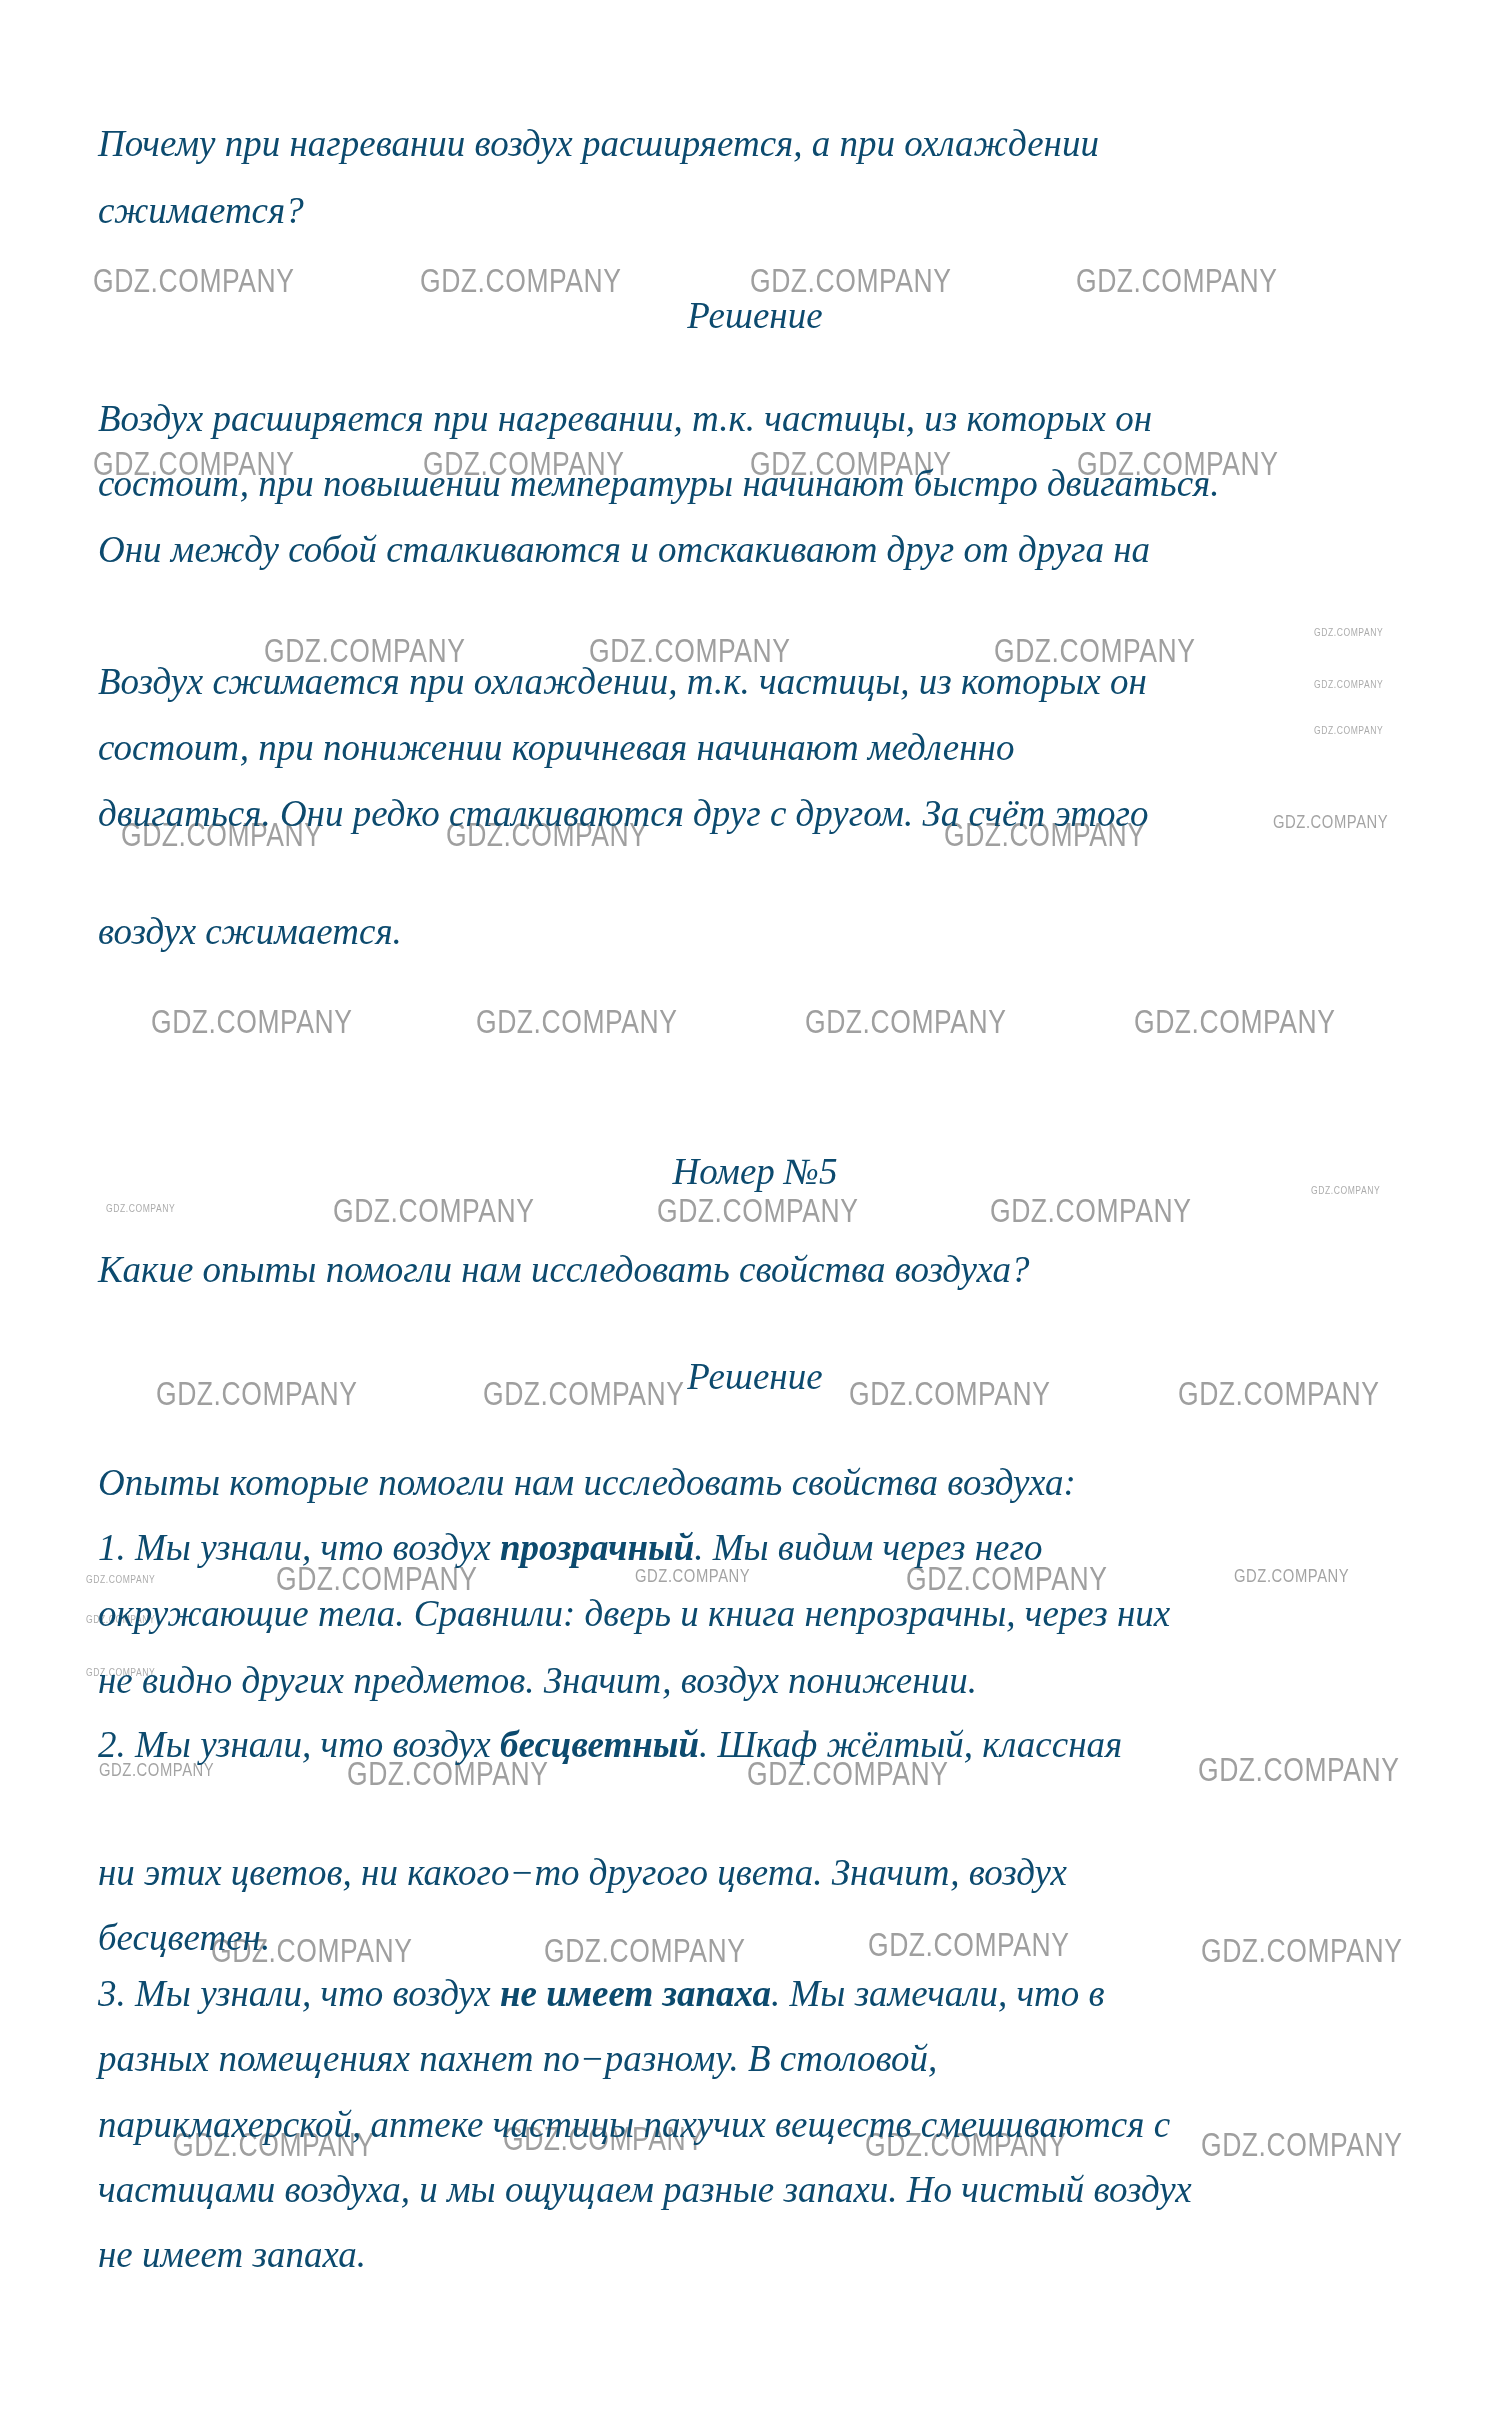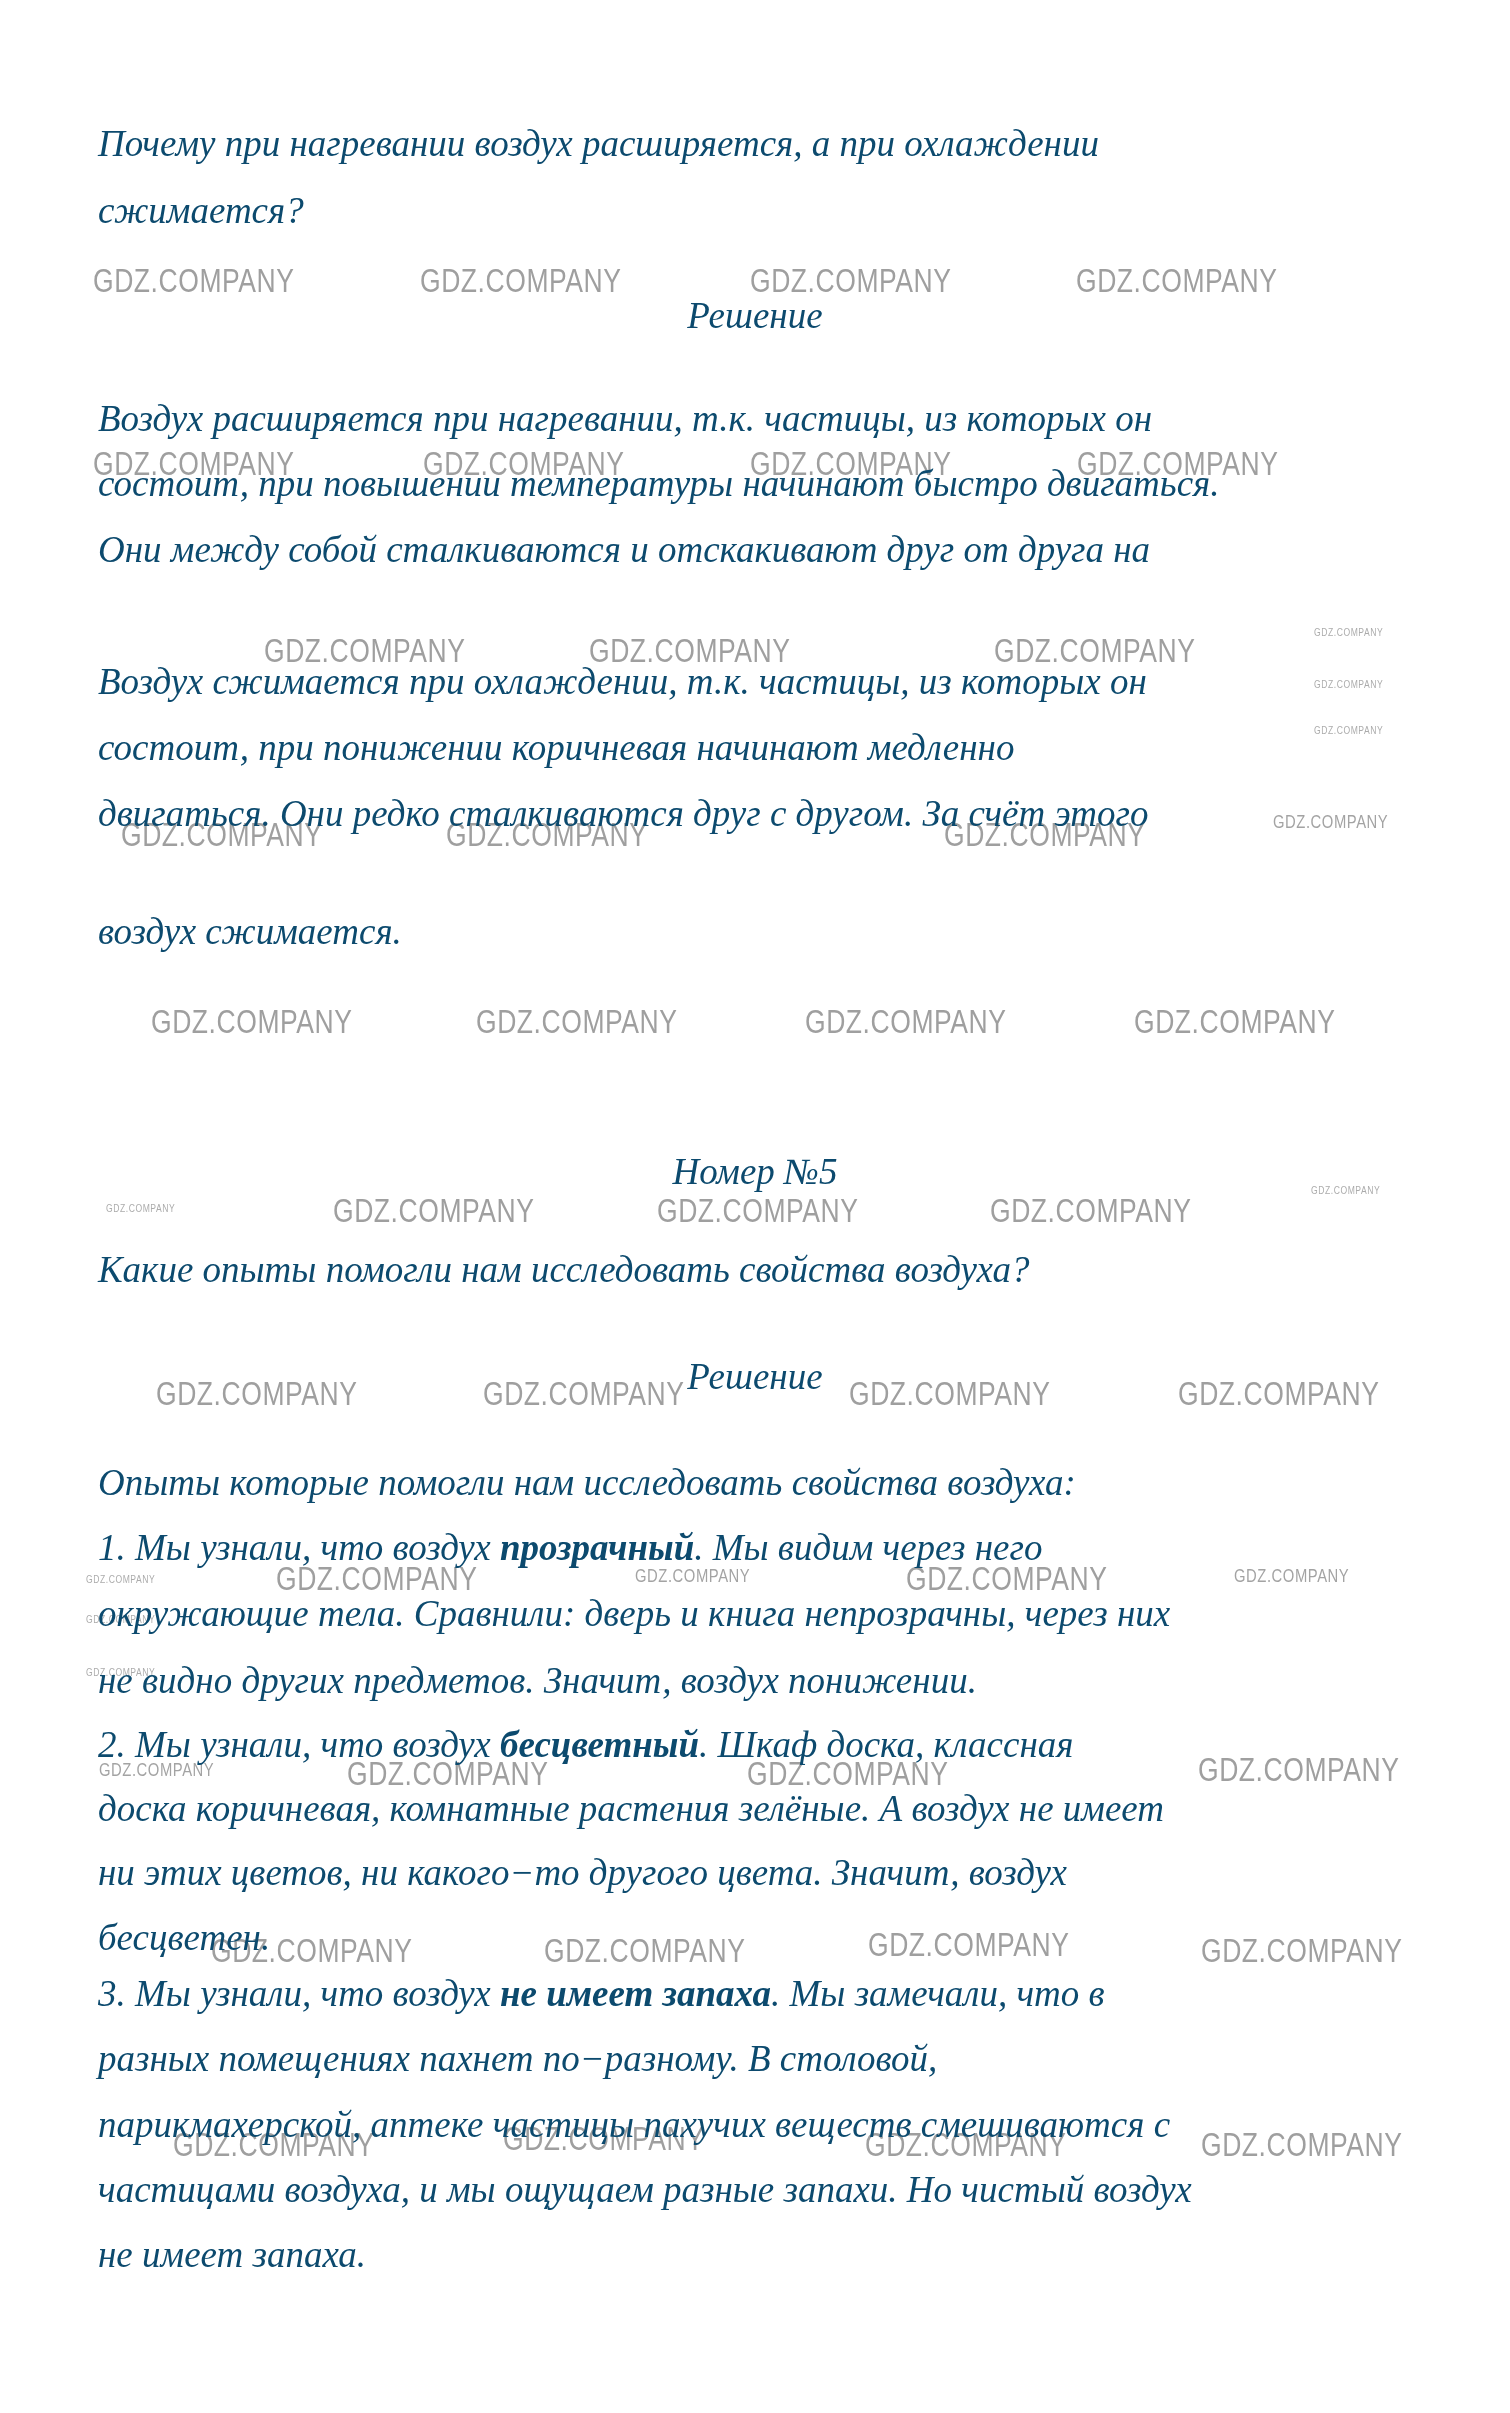--- a/index.html
+++ b/index.html
@@ -127,22 +127,21 @@
   <div class="line" style="top:1250px">Какие опыты помогли нам исследовать свойства воздуха?</div>
 
   <div class="line center" style="top:1357px">Решение</div>
 
   <div class="line" style="top:1463px">Опыты которые помогли нам исследовать свойства воздуха:</div>
 
   <div class="line" style="top:1528px"><span>1. Мы узнали, что воздух </span><b>прозрачный</b><span>. Мы видим через него</span></div>
   <div class="line" style="top:1594px">окружающие тела. Сравнили: дверь и книга непрозрачны, через них</div>
   <div class="line" style="top:1661px">не видно других предметов. Значит, воздух понижении.</div>
 
-  <div class="line" style="top:1725px"><span>2. Мы узнали, что воздух </span><b>бесцветный</b><span>. Шкаф доска, классная</span></div>
-  <div class="line" style="top:1789px">доска коричневая, комнатные растения зелёные. А воздух не имеет</div>
+  <div class="line" style="top:1725px"><span>2. Мы узнали, что воздух </span><b>бесцветный</b><span>. Шкаф жёлтый, классная</span></div>
   <div class="line" style="top:1853px">ни этих цветов, ни какого−то другого цвета. Значит, воздух</div>
   <div class="line" style="top:1918px">бесцветен.</div>
 
   <div class="line" style="top:1974px"><span>3. Мы узнали, что воздух </span><b>не имеет запаха</b><span>. Мы замечали, что в</span></div>
   <div class="line" style="top:2039px">разных помещениях пахнет по−разному. В столовой,</div>
   <div class="line" style="top:2105px">парикмахерской, аптеке частицы пахучих веществ смешиваются с</div>
   <div class="line" style="top:2170px">частицами воздуха, и мы ощущаем разные запахи. Но чистый воздух</div>
   <div class="line" style="top:2235px">не имеет запаха.</div>
 
 </div>

